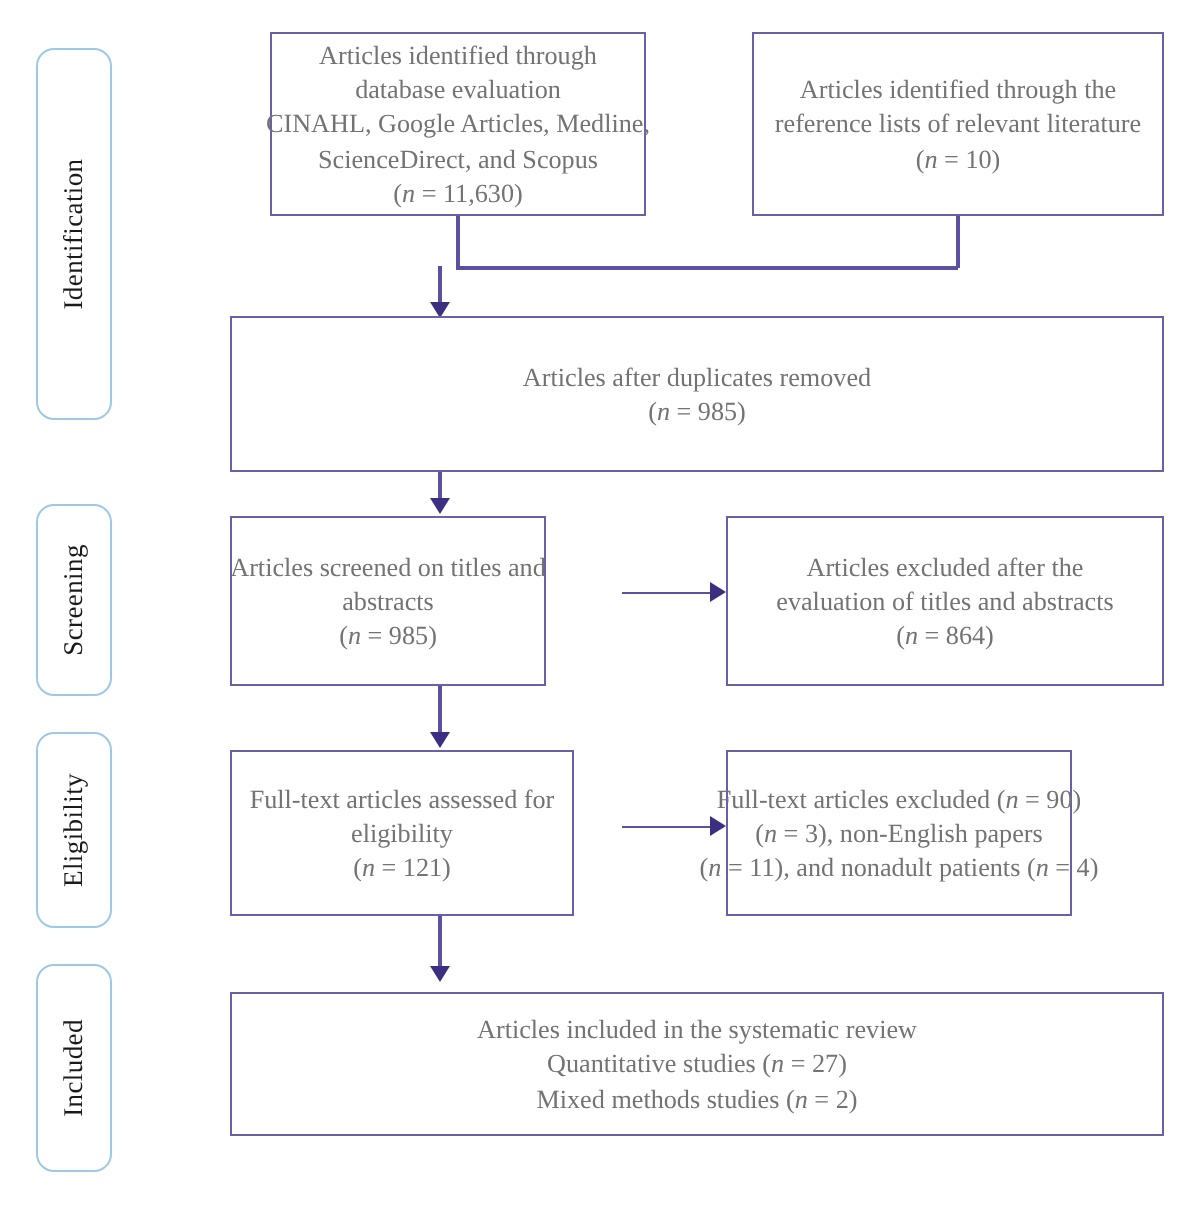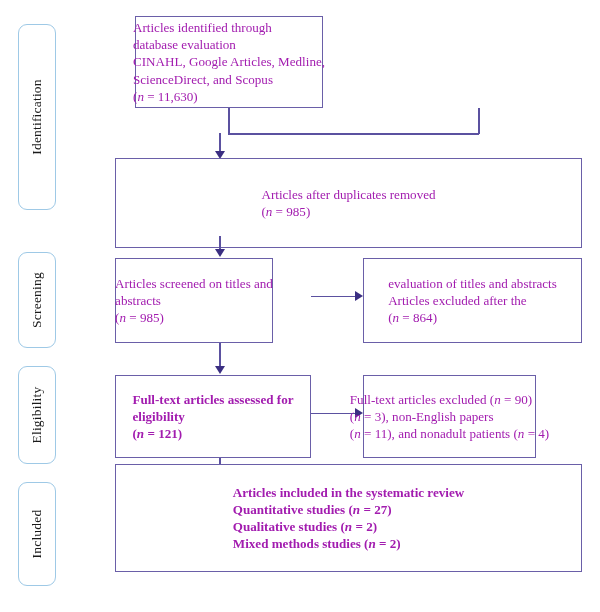--- a/index.html
+++ b/index.html
@@ -42,24 +42,25 @@
   .box {
     position: absolute;
     box-sizing: border-box;
     border: 1.4px solid #6a5fa8;
     background: #ffffff;
     display: flex;
     align-items: center;
     justify-content: center;
   }
   .box-text {
+    text-align: center;
     font-size: 13.1px;
     line-height: 1.30;
     padding: 0 6px;
-    color: #a21caf;
+    color: #737373;
   }
   .box-text .ln { display: block; white-space: nowrap; }
   .box-text i { font-style: italic; }
 
   
   .vline {
     position: absolute;
     background: #5b51a0;
     width: 1.6px;
   }
@@ -107,28 +108,35 @@
   <div class="box" style="left:135px; top:16px; width:188px; height:92px;">
     <div class="box-text">
       <span class="ln">Articles identified through</span>
       <span class="ln">database evaluation</span>
       <span class="ln">CINAHL, Google Articles, Medline,</span>
       <span class="ln">ScienceDirect, and Scopus</span>
       <span class="ln">(<i>n</i> = 11,630)</span>
     </div>
   </div>
 
+  <div class="box" style="left:376px; top:16px; width:206px; height:92px;">
+    <div class="box-text">
+      <span class="ln">Articles identified through the</span>
+      <span class="ln">reference lists of relevant literature</span>
+      <span class="ln">(<i>n</i> = 10)</span>
+    </div>
+  </div>
 
   <div class="vline" style="left:228.2px; top:108px; height:26px;"></div>
   <div class="vline" style="left:478.2px; top:108px; height:26px;"></div>
   <div class="hline" style="left:228px; top:133px; width:251px;"></div>
   <div class="vline" style="left:219.2px; top:133px; height:20px;"></div>
   <div class="arrow-down" style="left:214.5px; top:151px;"></div>
 
-  <div class="box" style="left:115px; top:158px; width:467px; height:90px;">
+  <div class="box" style="left:115px; top:158px; width:467px; height:78px;">
     <div class="box-text">
       <span class="ln">Articles after duplicates removed</span>
       <span class="ln">(<i>n</i> = 985)</span>
     </div>
   </div>
 
   <div class="vline" style="left:219.2px; top:236px; height:14px;"></div>
   <div class="arrow-down" style="left:214.5px; top:249px;"></div>
 
   <div class="box" style="left:115px; top:258px; width:158px; height:85px;">
@@ -137,30 +145,30 @@
       <span class="ln">abstracts</span>
       <span class="ln">(<i>n</i> = 985)</span>
     </div>
   </div>
 
   <div class="hline" style="left:311px; top:295.5px; width:46px;"></div>
   <div class="arrow-right" style="left:355px; top:291px;"></div>
 
   <div class="box" style="left:363px; top:258px; width:219px; height:85px;">
     <div class="box-text">
+      <span class="ln">Articles excluded after the</span>
       <span class="ln">evaluation of titles and abstracts</span>
-      <span class="ln">Articles excluded after the</span>
       <span class="ln">(<i>n</i> = 864)</span>
     </div>
   </div>
 
   <div class="vline" style="left:219.2px; top:343px; height:24px;"></div>
   <div class="arrow-down" style="left:214.5px; top:366px;"></div>
 
-  <div class="box" style="left:115px; top:375px; width:196px; height:83px;font-weight:bold;">
+  <div class="box" style="left:115px; top:375px; width:172px; height:83px;">
     <div class="box-text">
       <span class="ln">Full-text articles assessed for</span>
       <span class="ln">eligibility</span>
       <span class="ln">(<i>n</i> = 121)</span>
     </div>
   </div>
 
   <div class="hline" style="left:311px; top:412.5px; width:46px;"></div>
   <div class="arrow-right" style="left:355px; top:408px;"></div>
 
@@ -168,22 +176,21 @@
     <div class="box-text">
       <span class="ln">Full-text articles excluded (<i>n</i> = 90)</span>
       <span class="ln">(<i>n</i> = 3), non-English papers</span>
       <span class="ln">(<i>n</i> = 11), and nonadult patients (<i>n</i> = 4)</span>
     </div>
   </div>
 
   <div class="vline" style="left:219.2px; top:458px; height:26px;"></div>
   <div class="arrow-down" style="left:214.5px; top:483px;"></div>
 
-  <div class="box" style="left:115px; top:464px; width:467px; height:108px;font-weight:bold;">
+  <div class="box" style="left:115px; top:496px; width:467px; height:72px;">
     <div class="box-text">
       <span class="ln">Articles included in the systematic review</span>
       <span class="ln">Quantitative studies (<i>n</i> = 27)</span>
-      <span class="ln">Qualitative studies (<i>n</i> = 2)</span>
       <span class="ln">Mixed methods studies (<i>n</i> = 2)</span>
     </div>
   </div>
 
 </div>
 
 </body></html>

